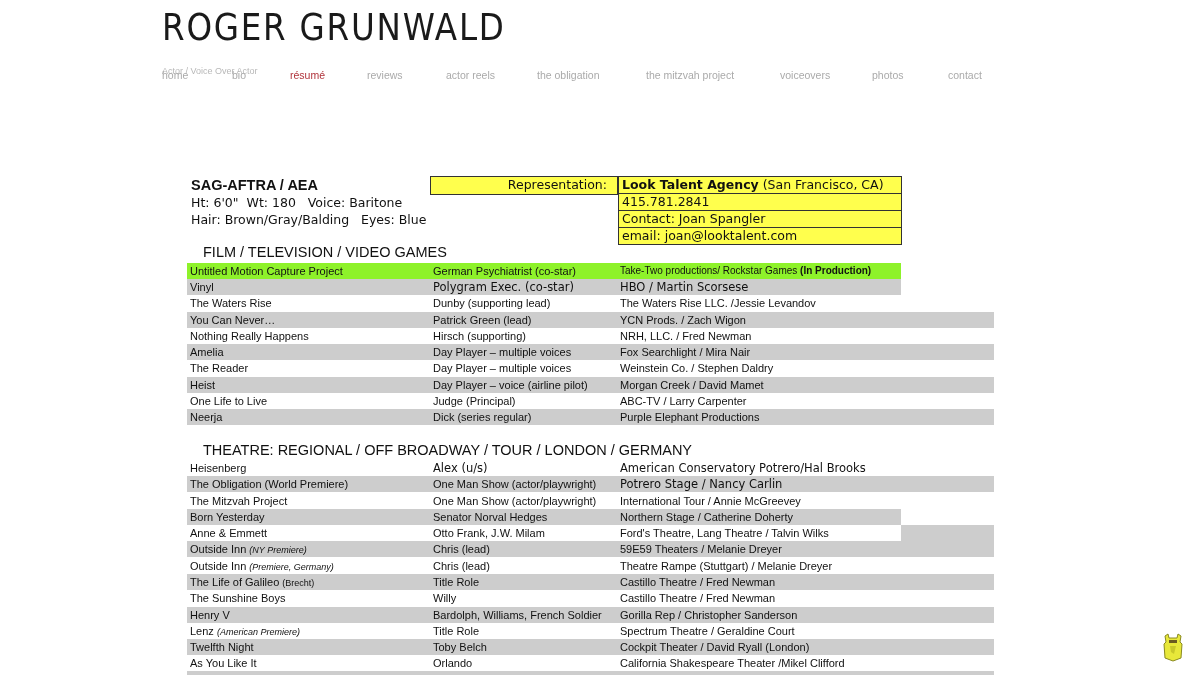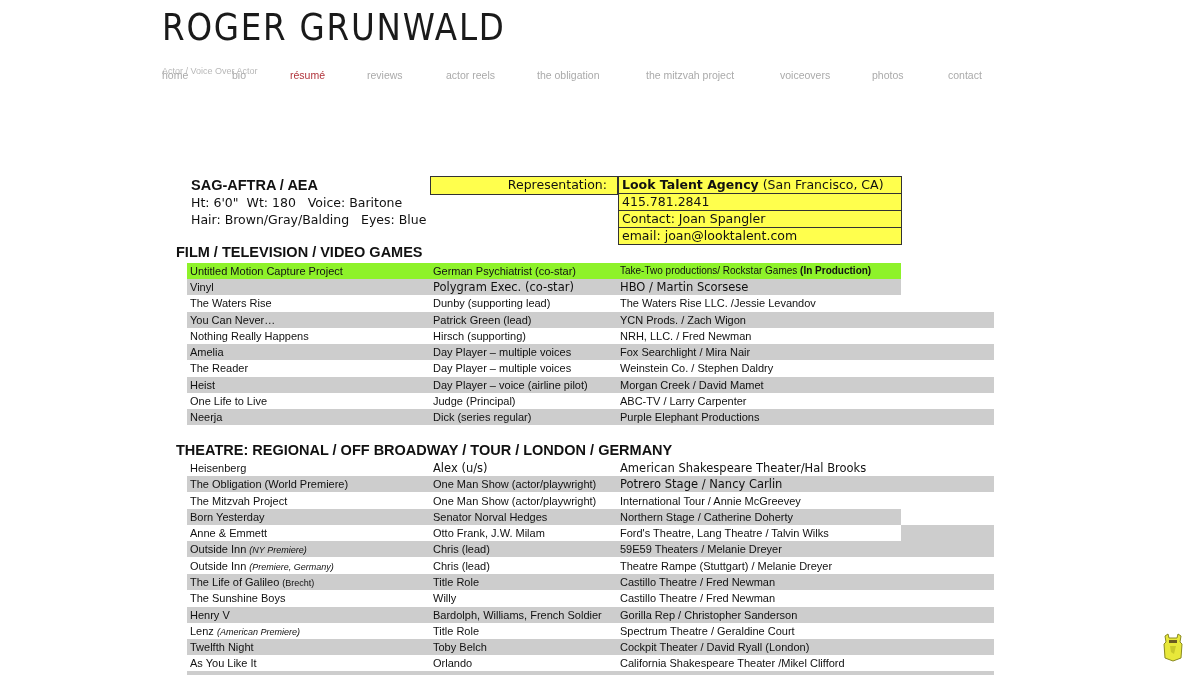--- a/index.html
+++ b/index.html
@@ -33,21 +33,21 @@
 
   .rep-box {
     position: absolute; background: #ffff4d; border: 1.5px solid #333;
     box-sizing: border-box; font-family: "DejaVu Sans", sans-serif; font-size: 12.5px;
     white-space: nowrap; overflow: hidden;
   }
   .rep-label { left: 430px; top: 176px; width: 188px; height: 19px; text-align: right; padding-right: 10px; line-height: 16px; }
   .rep-line { left: 618px; width: 284px; height: 17.5px; padding-left: 3px; line-height: 15px; }
   .rep-line b { font-weight: bold; }
 
-  .section-title { position: absolute; left: 176px; font-weight: bold; font-size: 14.5px; white-space: nowrap; }
+  .section-title { position: absolute; left: 203px; font-weight: normal; font-size: 14.5px; white-space: nowrap; }
 
   .row { position: absolute; left: 187px; height: 16px; font-size: 11px; line-height: 16px; white-space: nowrap; }
   .row.gray { background: #cdcdcd; }
   .row.green { background: #8ef22a; }
   .row .c1 { position: absolute; left: 3px; }
   .row .c2 { position: absolute; left: 246px; }
   .row .c3 { position: absolute; left: 433px; }
   .row .dv { font-family: "DejaVu Sans", sans-serif; font-size: 11.5px; }
   .row .sm { font-size: 10px; }
   .row i { font-size: 9px; }
@@ -140,21 +140,21 @@
     <span class="c1">Neerja</span>
     <span class="c2">Dick (series regular)</span>
     <span class="c3">Purple Elephant Productions</span>
   </div>
 
   <div class="section-title" style="top:442px">THEATRE:  REGIONAL / OFF BROADWAY  / TOUR / LONDON / GERMANY</div>
 
   <div class="row" style="top:460px;width:807px">
     <span class="c1">Heisenberg</span>
     <span class="c2 dv">Alex (u/s)</span>
-    <span class="c3 dv">American Shakespeare Theater/Hal Brooks</span>
+    <span class="c3 dv">American Conservatory Potrero/Hal Brooks</span>
   </div>
   <div class="row gray" style="top:476px;width:807px">
     <span class="c1">The Obligation (World Premiere)</span>
     <span class="c2">One Man Show (actor/playwright)</span>
     <span class="c3 dv">Potrero Stage / Nancy Carlin</span>
   </div>
   <div class="row" style="top:493px;width:807px">
     <span class="c1">The Mitzvah Project</span>
     <span class="c2">One Man Show (actor/playwright)</span>
     <span class="c3">International Tour / Annie McGreevey</span>

